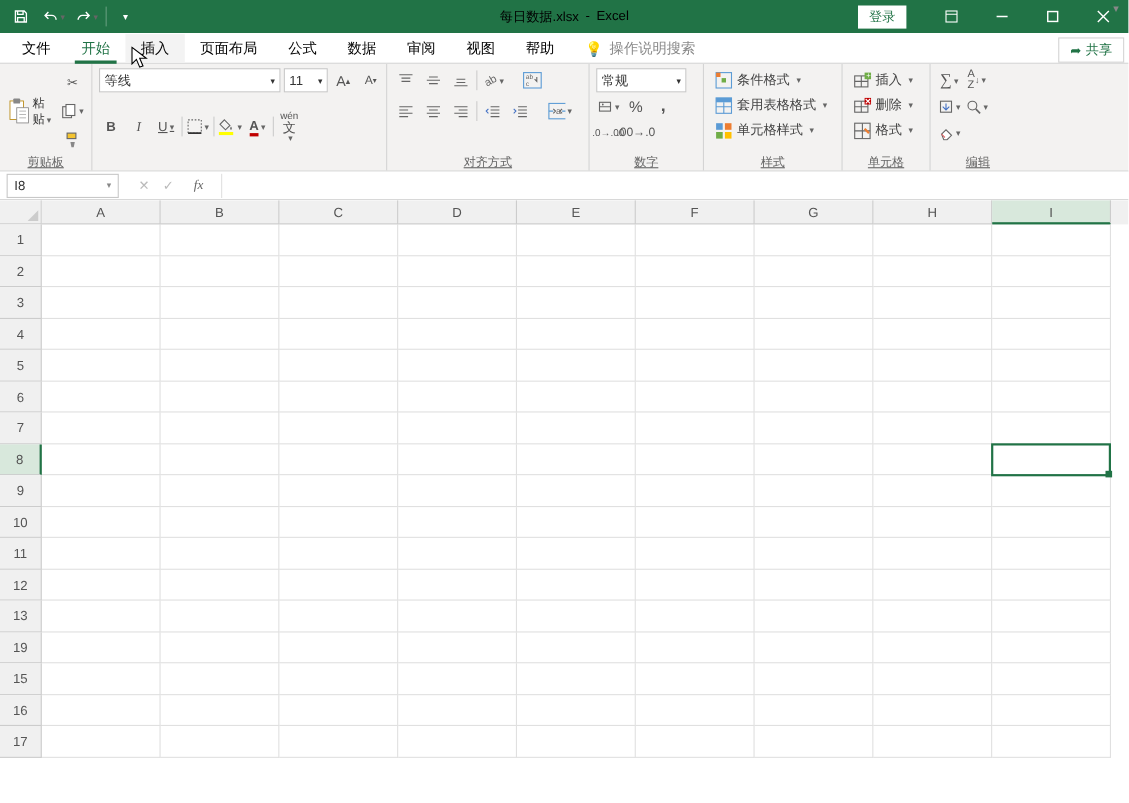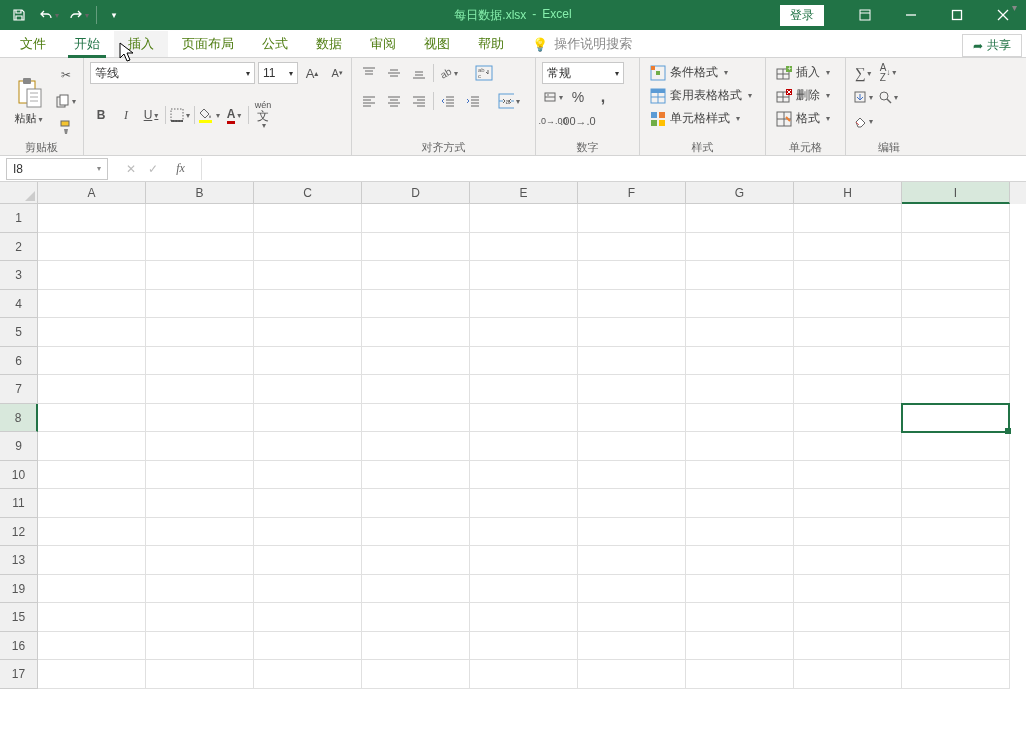--- a/index.html
+++ b/index.html
@@ -1,35 +1,35 @@
 <!DOCTYPE html>
 <html><head>
 <meta charset="utf-8">
 <style>
 *{box-sizing:border-box;margin:0;padding:0;font-family:"Microsoft YaHei","Segoe UI",sans-serif;}
 body{width:1026px;height:730px;overflow:hidden;background:#fff;font-size:12px;color:#333;user-select:none;}
 .titlebar{height:30px;background:#217346;display:flex;align-items:center;color:#fff;position:relative;}
 .qat{display:flex;align-items:center;gap:4px;padding-left:6px;}
 .qat-btn{width:26px;height:26px;display:flex;align-items:center;justify-content:center;color:#fff;}
 .qat-sep{width:1px;height:18px;background:rgba(255,255,255,.3);}
-.title-center{position:absolute;left:50%;transform:translateX(-50%);font-size:12px;color:#86efac;display:flex;gap:6px;}
+.title-center{position:absolute;left:50%;transform:translateX(-50%);font-size:12px;color:#000000;display:flex;gap:6px;}
 .title-right{margin-left:auto;display:flex;align-items:center;}
 .login-btn{background:#fff;color:#217346;padding:2px 10px;font-size:12px;margin-right:18px;}
 .win-btn{width:46px;height:30px;display:flex;align-items:center;justify-content:center;color:#fff;}
 .ribbon-tabs{height:28px;background:#fff;display:flex;align-items:flex-end;border-bottom:1px solid #d4d4d4;padding-left:6px;position:relative;}
-.tab{padding:4px 14px;font-size:13px;color:#4d7c0f;cursor:default;}
+.tab{padding:4px 14px;font-size:13px;color:#000000;cursor:default;}
 .tab.active{color:#217346;position:relative;}
 .tab.active:after{content:"";position:absolute;left:8px;right:8px;bottom:-1px;height:3px;background:#217346;}
 .tab.hover{background:#f3f3f3;}
 .share-btn{margin-left:auto;margin-right:4px;border:1px solid #d4d4d4;padding:2px 10px;font-size:12px;display:flex;align-items:center;gap:4px;color:#217346;}
 .ribbon{height:98px;background:#f3f2f1;border-bottom:1px solid #d4d4d4;display:flex;}
 .group{border-right:1px solid #d4d4d4;display:flex;flex-direction:column;padding:4px 6px 0 6px;}
 .group-body{flex:1;display:flex;align-items:center;gap:4px;}
-.group-label{text-align:center;font-size:11px;color:#666;padding-bottom:0;position:relative;}
-.big-btn{display:flex;flex-direction:column;align-items:center;justify-content:center;width:48px;gap:2px;}
+.group-label{text-align:center;font-size:11px;color:#666;padding-bottom:0;position:relative;text-decoration:underline;}
+.big-btn{display:flex;align-items:center;justify-content:center;width:48px;gap:2px;}
 .mini-col{display:flex;flex-direction:column;gap:4px;}
 .mini-row{display:flex;align-items:center;gap:3px;}
 .mini-btn{width:22px;height:22px;display:flex;align-items:center;justify-content:center;color:#555;}
 .dd:after{content:"▾";font-size:8px;margin-left:2px;color:#666;}
 .combo{border:1px solid #c8c8c8;background:#fff;height:22px;display:flex;align-items:center;padding:0 4px;font-size:12px;}
 .combo.font{width:165px;}
 .combo.size{width:40px;}
 .combo.numfmt{width:82px;}
 .style-item{display:flex;align-items:center;gap:4px;font-size:12px;color:#444;padding:2px 4px;}
 .style-ico{width:16px;height:16px;display:inline-flex;align-items:center;justify-content:center;}

